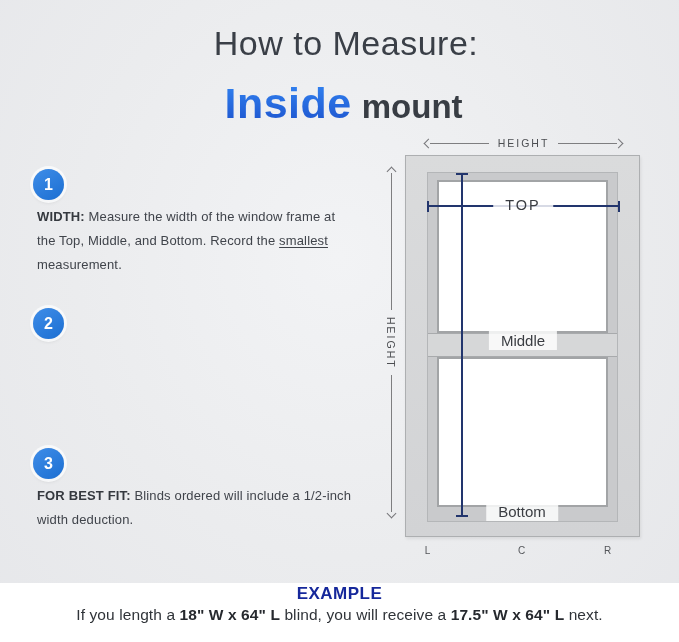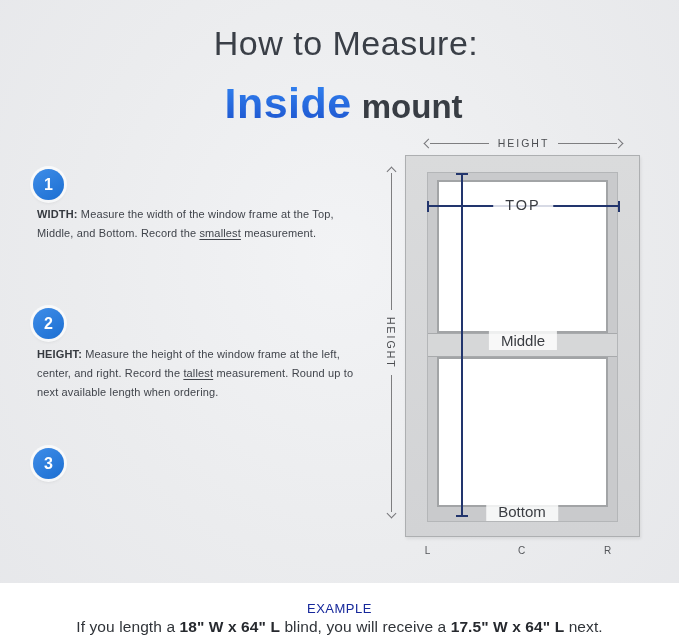--- a/index.html
+++ b/index.html
@@ -22,21 +22,21 @@
   .title-rest { font-size:33px; font-weight:600; color:#383d44; margin-left:10px; }
 
   
   .step-circle {
     position:absolute; width:31px; height:31px; border-radius:50%;
     background:linear-gradient(145deg,#3f8de8 0%, #1c6fd2 100%);
     color:#fff; font-weight:700; font-size:16px;
     display:flex; align-items:center; justify-content:center;
     box-shadow:0 0 0 3px rgba(250,251,252,.9), 0 2px 4px rgba(0,0,0,.15);
   }
-  .step-text { position:absolute; font-size:11px; line-height:19px; color:#40444b; letter-spacing:.15px; }
+  .step-text { position:absolute; font-size:13px; line-height:24px; color:#40444b; letter-spacing:.15px; }
   .step-heading { font-weight:700; color:#35393f; }
   .u { text-decoration:underline; text-underline-offset:2px; }
   #c1 { left:33px; top:169px; } #t1 { left:37px; top:205px; width:305px; }
   #c2 { left:33px; top:308px; } #t2 { left:37px; top:345px; width:320px; }
   #c3 { left:33px; top:448px; } #t3 { left:37px; top:484px; width:342px; }
 
   
   .diagram { position:absolute; left:380px; top:132px; width:280px; height:445px; }
 
   .width-arrow { position:absolute; left:45px; top:5px; width:197px; height:12px; display:flex; align-items:center; }
@@ -82,21 +82,21 @@
   }
   .lbl-top    { left:143px; top:36px;  letter-spacing:2px; font-size:14.5px;margin-top:28px; }
   .lbl-middle { left:143px; top:199px; }
   .lbl-bottom { left:142px; top:370px; }
 
   .lcr { position:absolute; top:413px; font-size:10px; letter-spacing:1px; color:#54565a; transform:translateX(-50%); }
   .lcr-l { left:48px; } .lcr-c { left:142px; } .lcr-r { left:228px; }
 
   
   .example-band { position:absolute; left:0; top:583px; width:679px; height:59px; background:#ffffff; text-align:center; }
-  .example-heading { margin-top:18px; font-size:13px; font-weight:400; color:#16289b; letter-spacing:.5px; }
+  .example-heading { margin-top:1px; font-size:17px; font-weight:700; color:#16289b; letter-spacing:.5px; }
   .example-text { margin-top:2px; font-size:15.5px; color:#303439; letter-spacing:.1px; }
   .example-text b { color:#26292e; }
 </style>
 </head>
 <body>
 
 <div class="canvas">
 
   <div class="title-wrap">
     <div class="title-line1">How to Measure:</div>
@@ -108,26 +108,26 @@
   <div class="step-circle" id="c1">
     <span>1</span>
   </div>
   <div class="step-text" id="t1">
     <span class="step-heading">WIDTH:</span><span> Measure the width of the window frame at the Top, Middle, and Bottom. Record the </span><span class="u">smallest</span><span> measurement.</span>
   </div>
 
   <div class="step-circle" id="c2">
     <span>2</span>
   </div>
-  <div class="step-text" id="t2">
-    <span class="step-heading">HEIGHT:</span><span> Measure the height of the window frame at the left, center, and right. Record the </span><span class="u">tallest</span><span> measurement. Round up to next available length when ordering.</span>
-  </div>
 
   <div class="step-circle" id="c3">
     <span>3</span>
+  </div>
+  <div class="step-text" id="t3">
+    <span class="step-heading">FOR BEST FIT:</span><span> Blinds ordered will include a 1/2-inch width deduction.</span><span class="u"></span><span></span>
   </div>
 
   <div class="diagram">
 
     <div class="width-arrow">
       <span class="chev chev-left"></span>
       <span class="arrow-line-h"></span>
       <span class="arrow-label-h">HEIGHT</span>
       <span class="arrow-line-h"></span>
       <span class="chev chev-right"></span>

